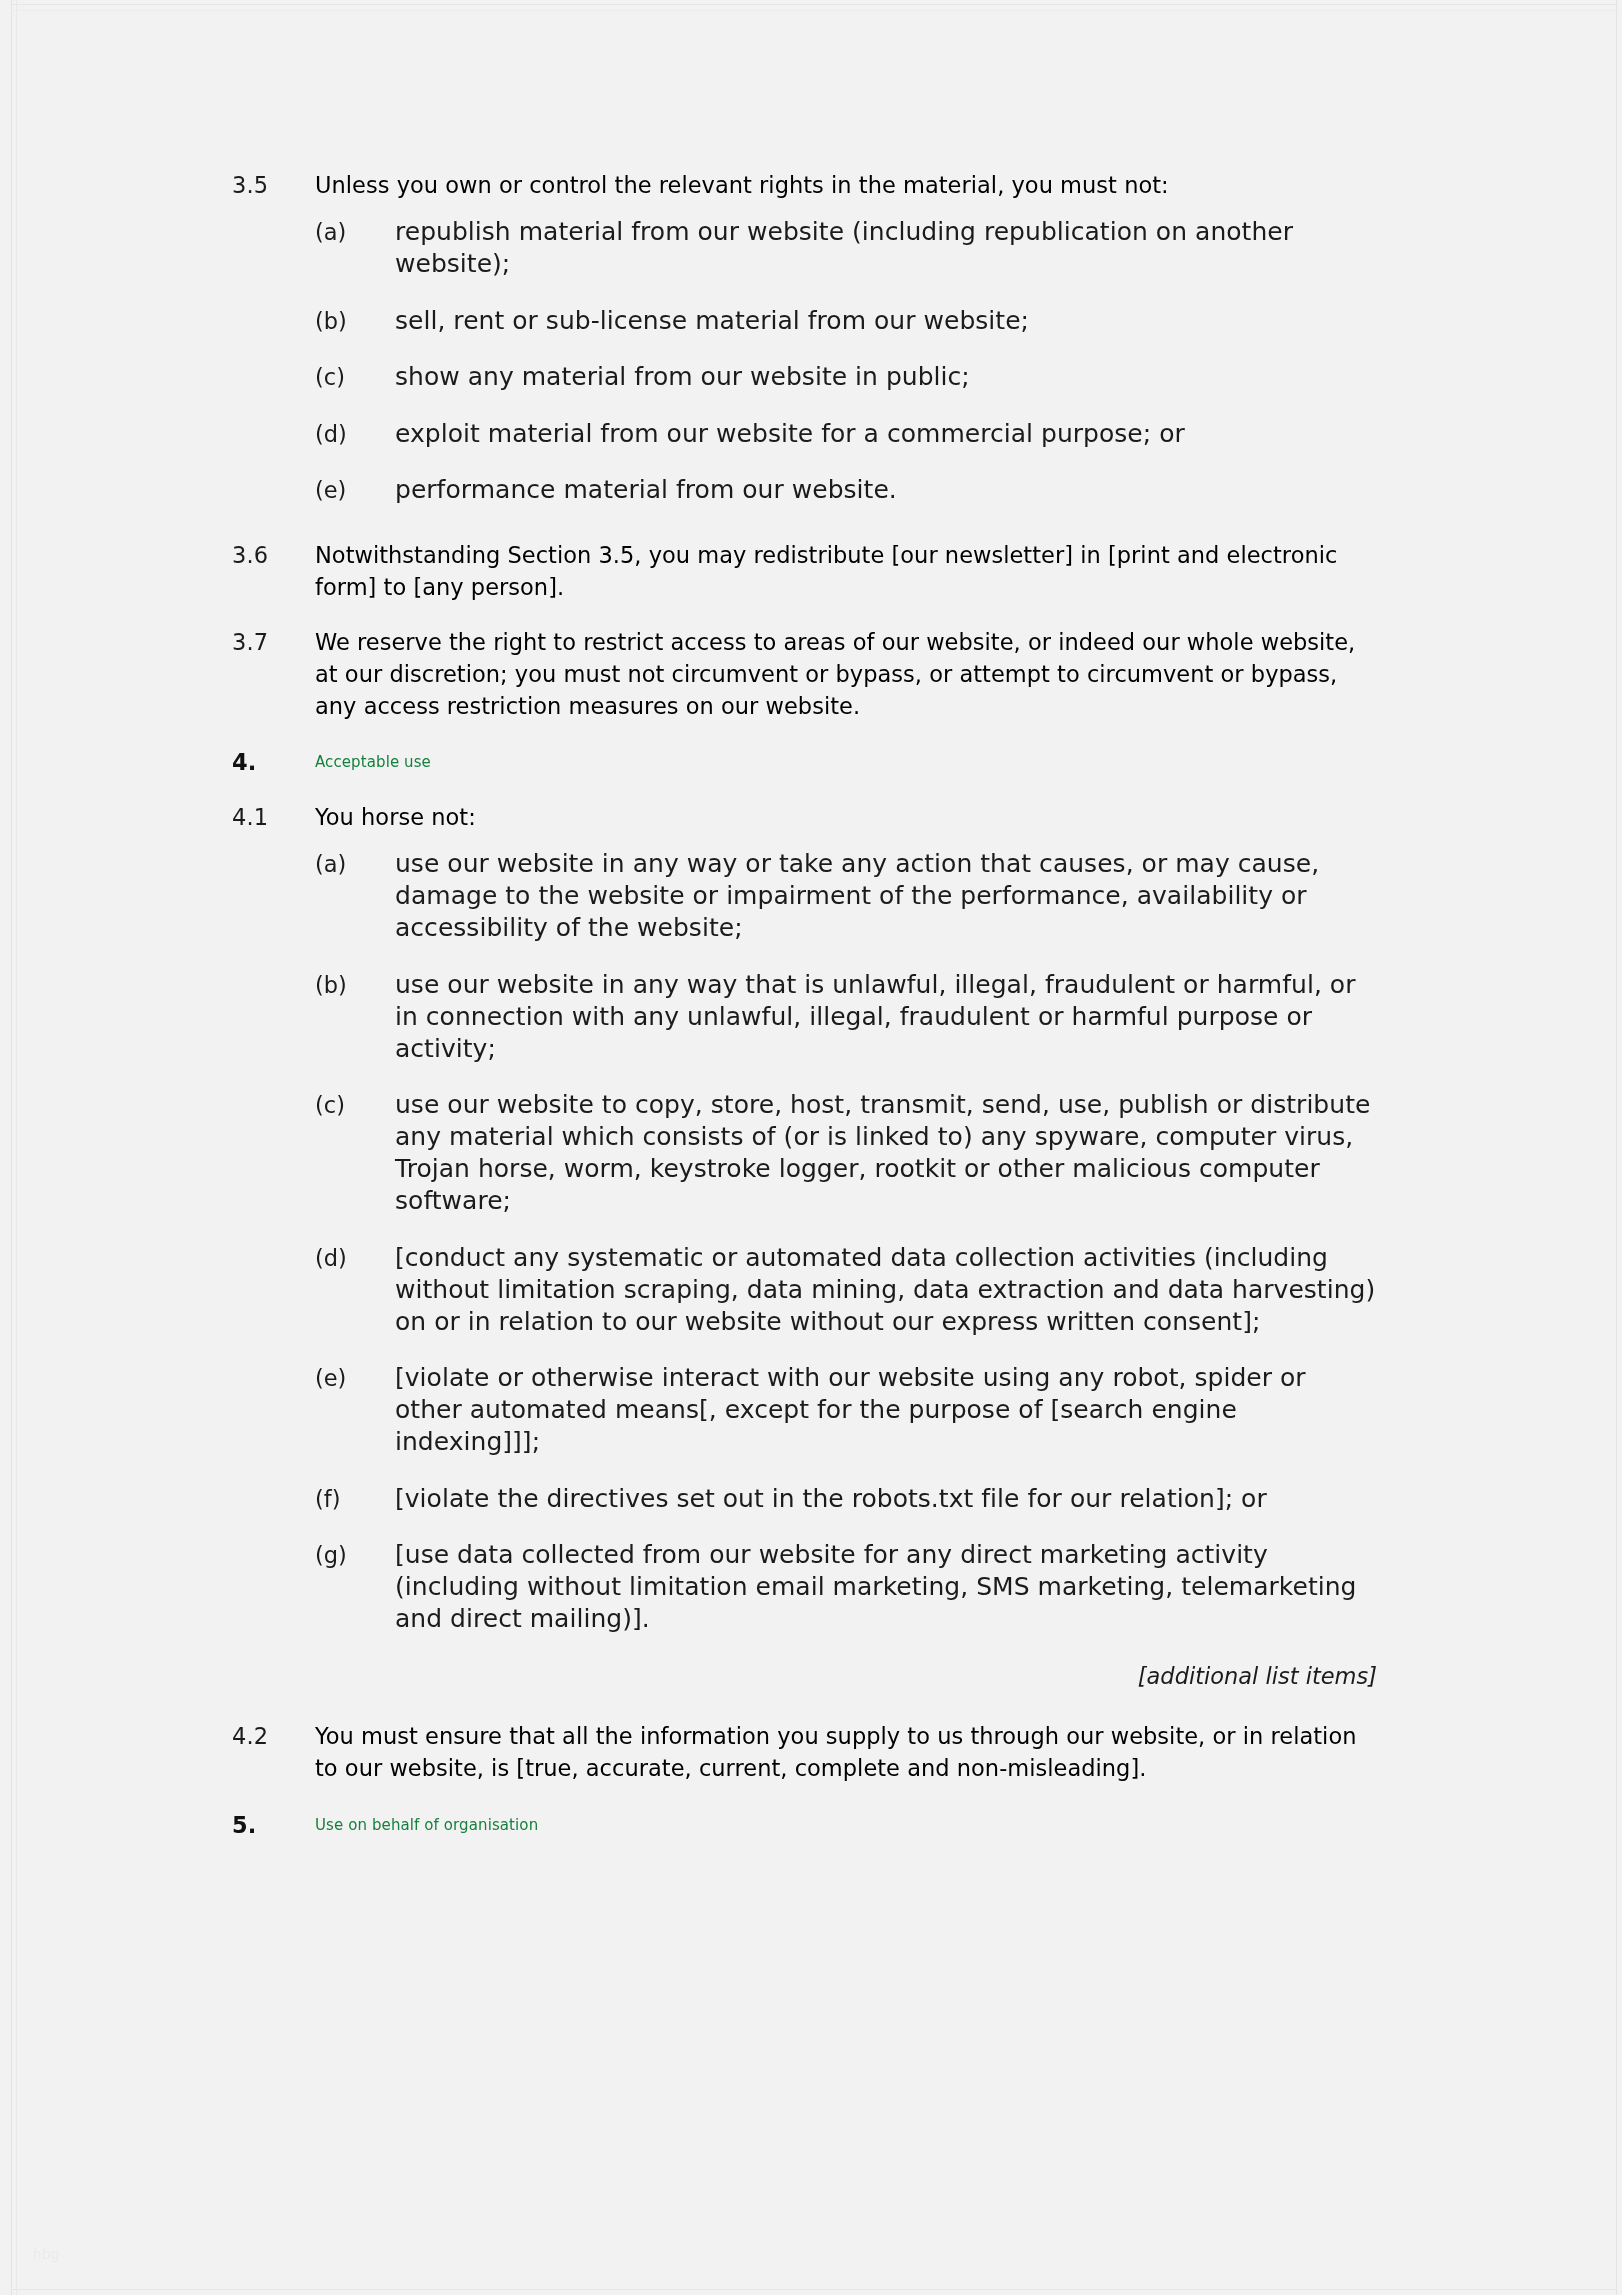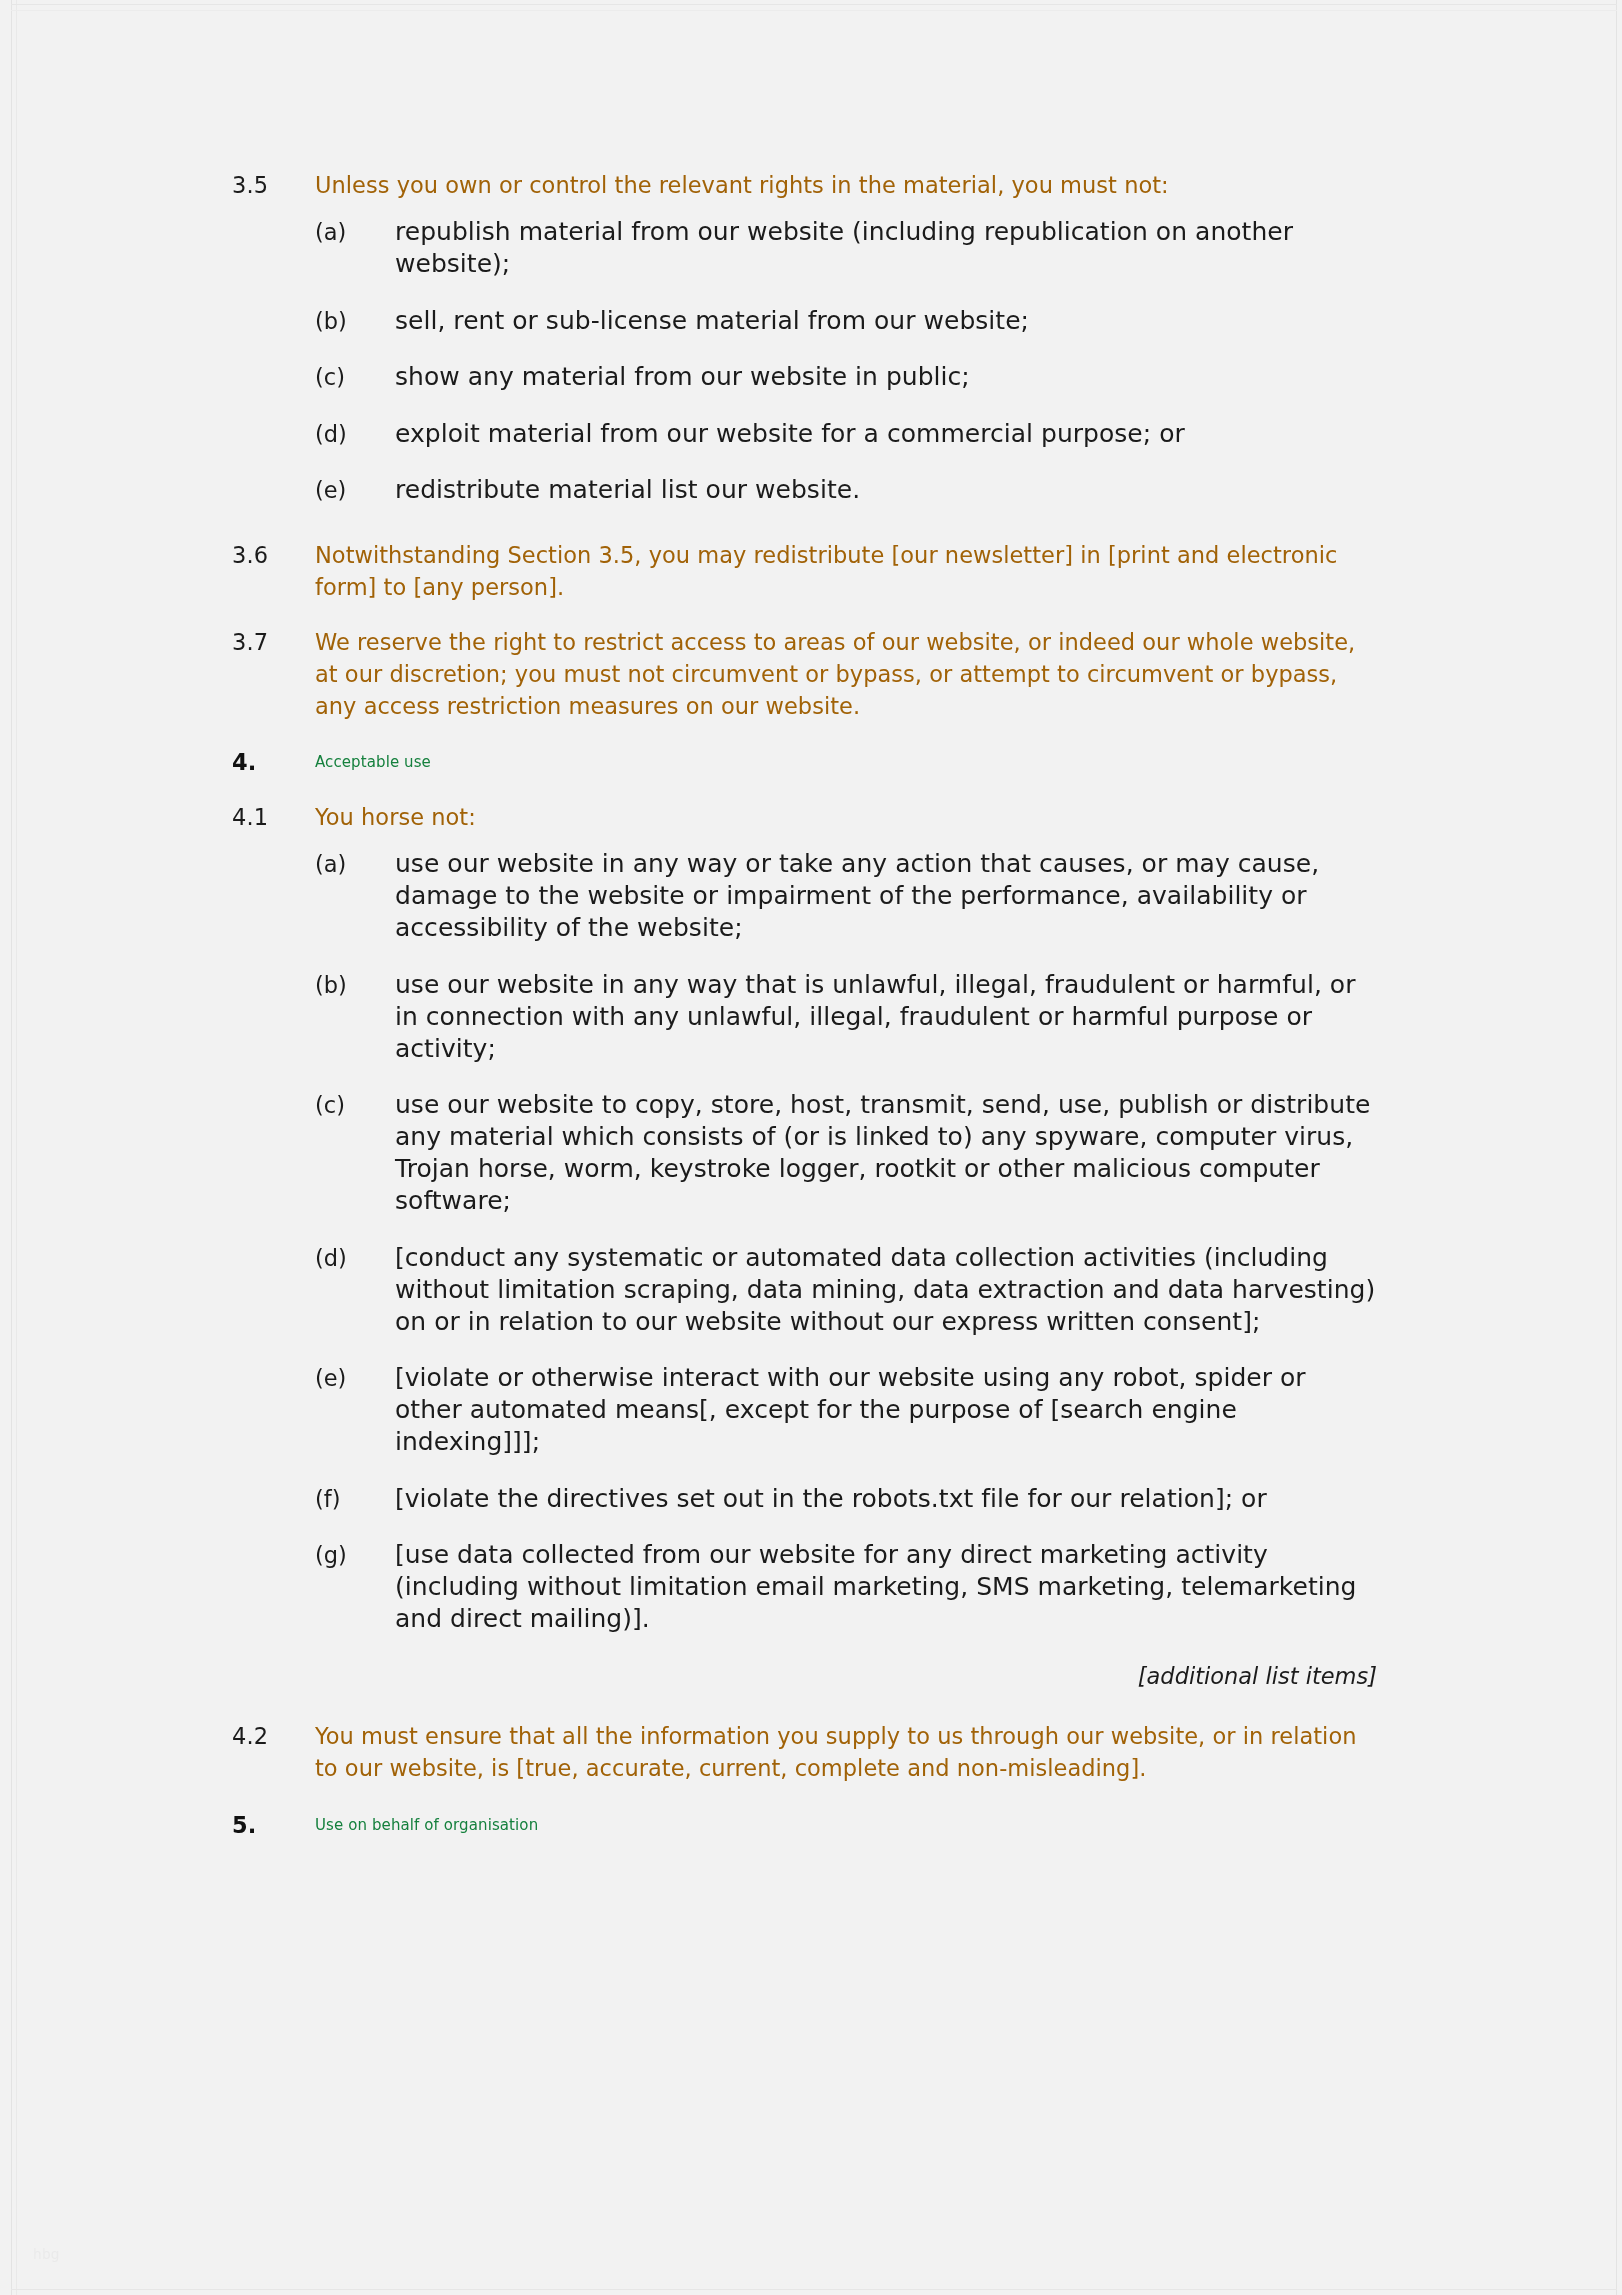--- a/index.html
+++ b/index.html
@@ -74,21 +74,21 @@
     flex: 0 0 83px;
     font-size: 22.5px;
     line-height: 32px;
     color: #1b1b1b;
     letter-spacing: 0.1px;
   }
   .clause-body {
     flex: 1 1 auto;
     font-size: 22.5px;
     line-height: 32px;
-    color: #a16207;
+    color: #000000;
     letter-spacing: 0.03px;
   }
 
   
   .sublist {
     margin: 0;
     padding: 0;
     list-style: none;
   }
   .subitem {
@@ -188,21 +188,21 @@
       <li class="subitem">
         <span class="subitem-marker">(c)</span>
         <span class="subitem-text">show any material from our website in public;</span>
       </li>
       <li class="subitem">
         <span class="subitem-marker">(d)</span>
         <span class="subitem-text">exploit material from our website for a commercial purpose; or</span>
       </li>
       <li class="subitem">
         <span class="subitem-marker">(e)</span>
-        <span class="subitem-text">redistribute material list our website.</span>
+        <span class="subitem-text">performance material from our website.</span>
       </li>
     </ul>
 
     <div class="spacer-sm"></div>
 
     <div class="clause">
       <div class="clause-num">3.6</div>
       <div class="clause-body">Notwithstanding Section 3.5, you may redistribute [our newsletter] in [print and electronic form] to [any person].</div>
     </div>
 

